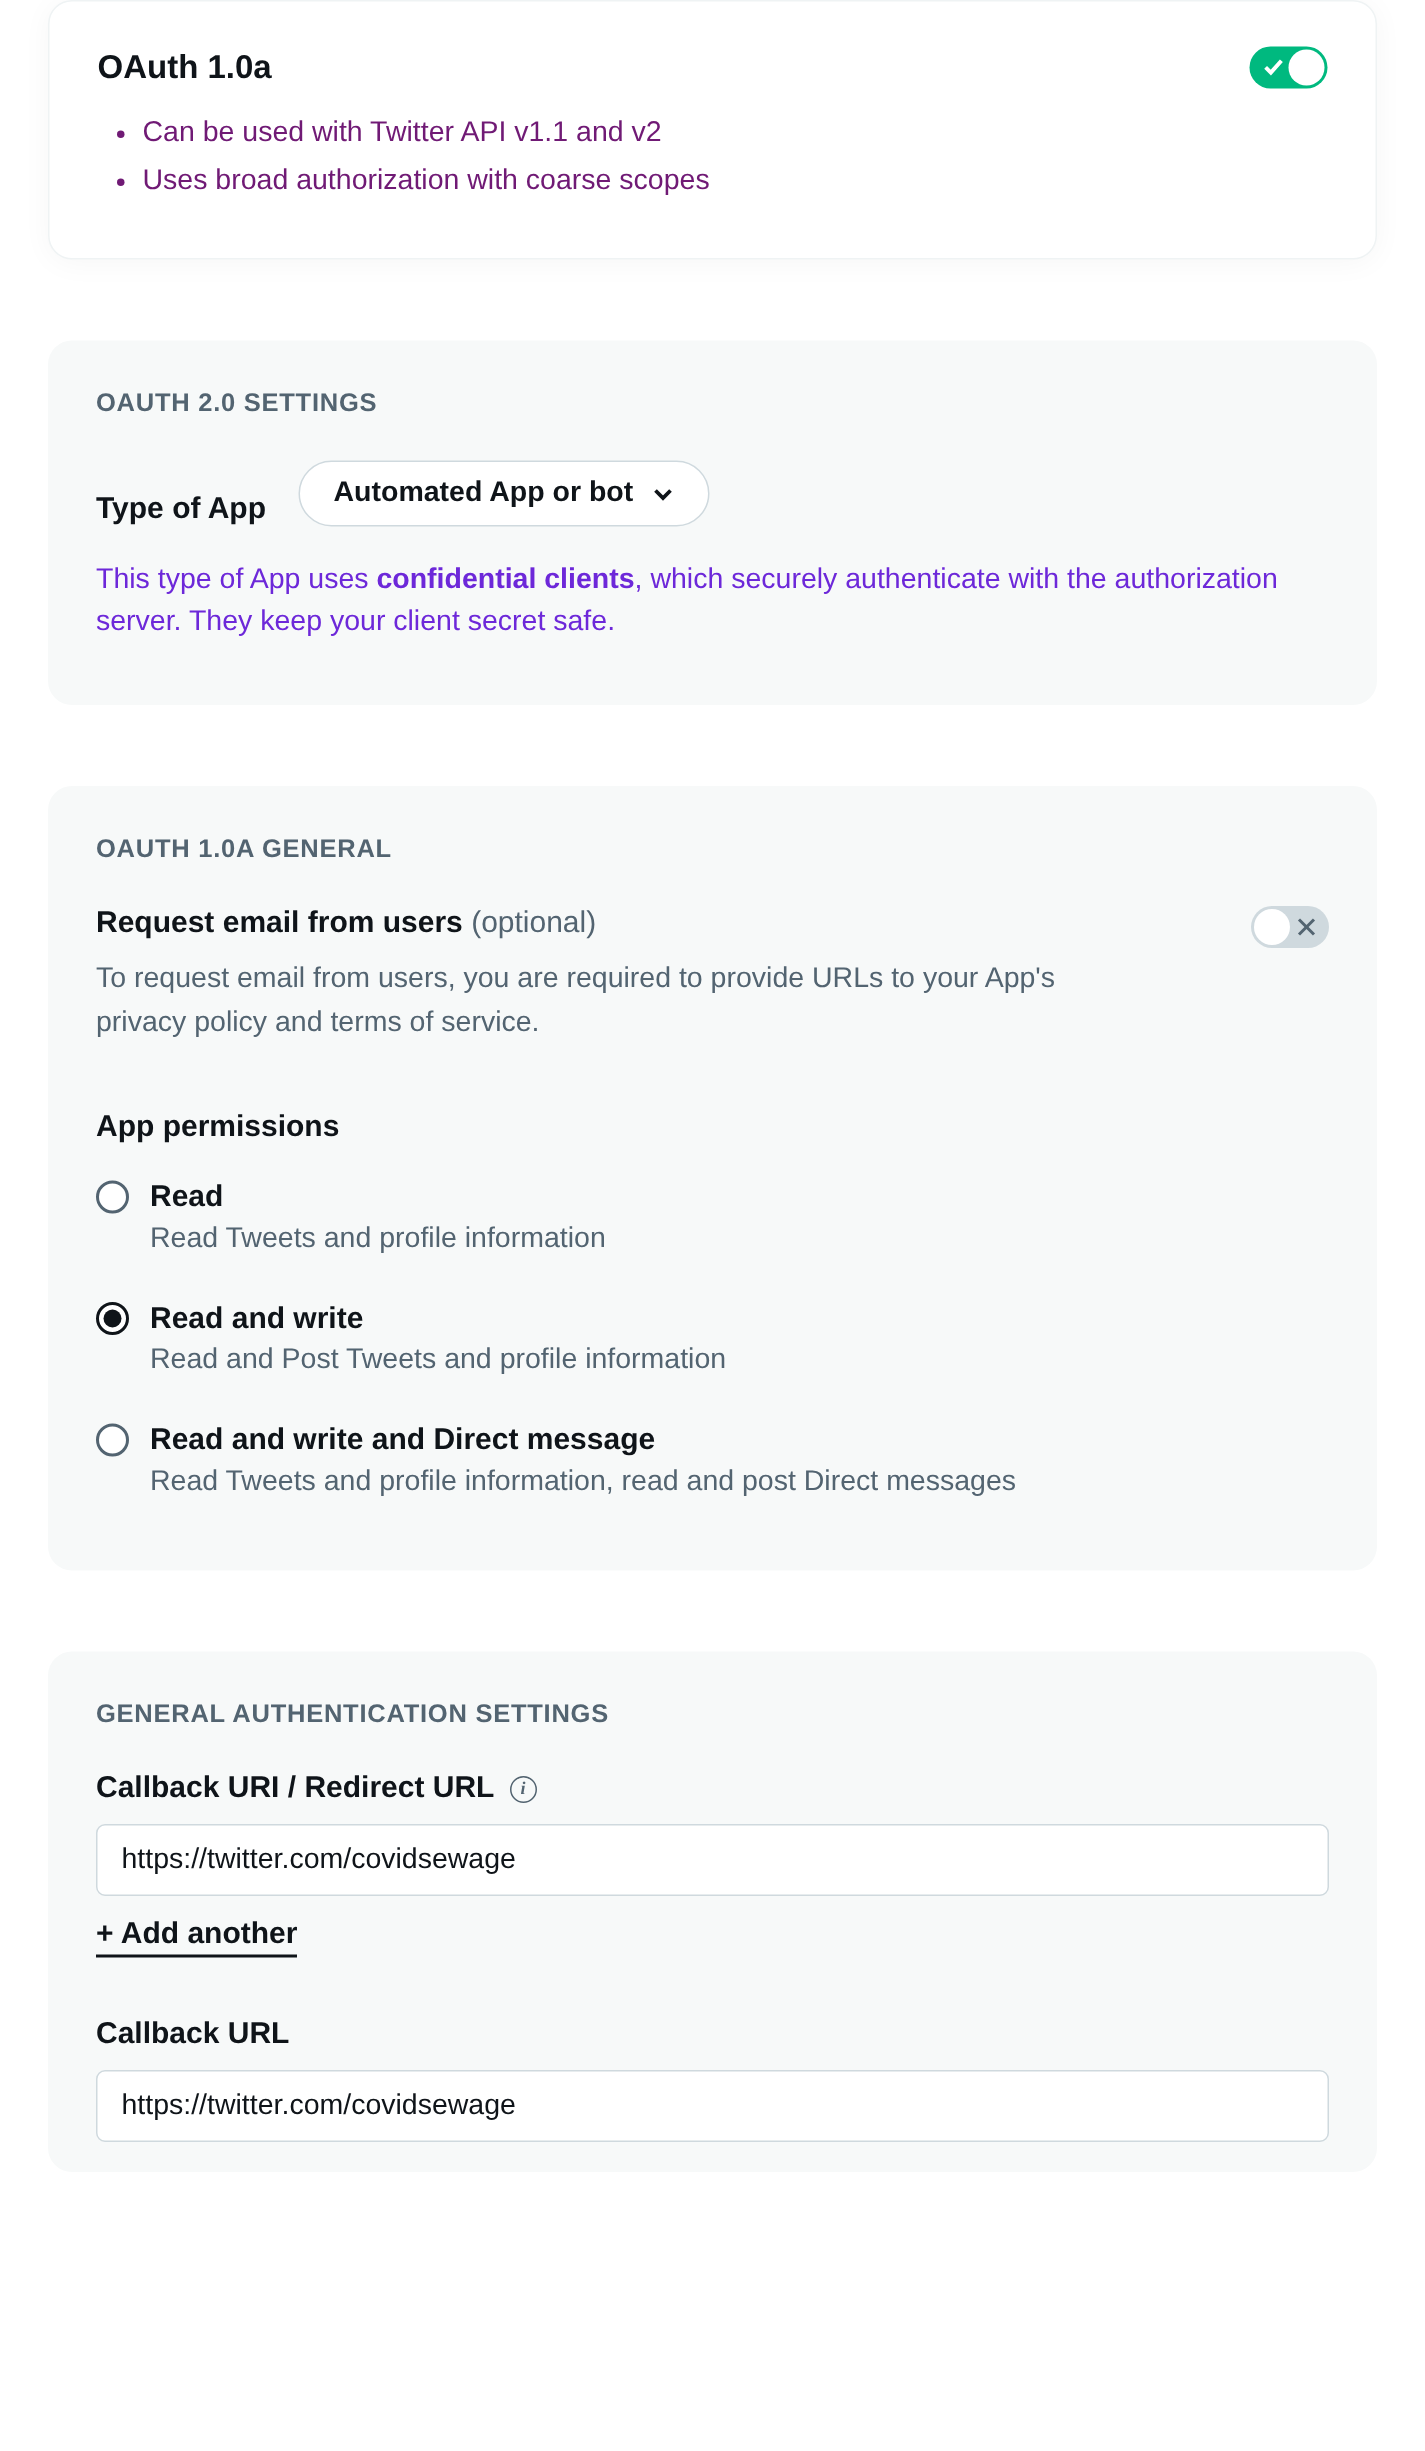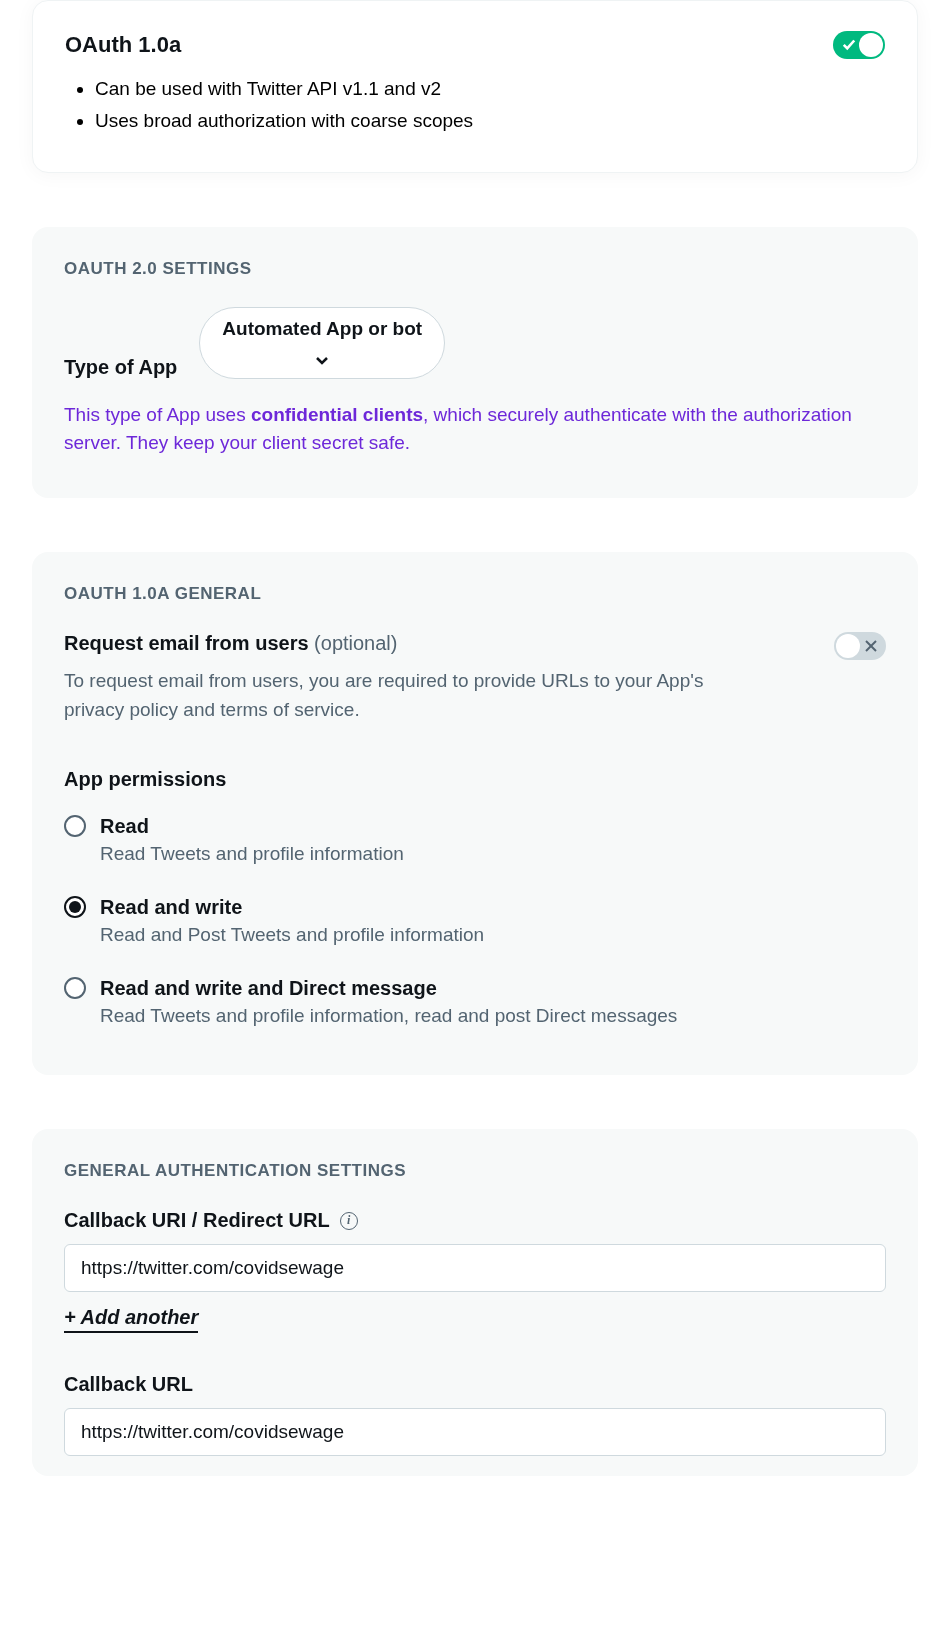--- a/index.html
+++ b/index.html
@@ -38,21 +38,21 @@
     font-size: 22px;
     font-weight: 800;
     color: #0f1419;
   }
   .bullets {
     list-style: disc;
     margin: 14px 0 0 30px;
   }
   .bullets li {
     font-size: 19px;
-    color: #000000;
+    color: #701a75;
     line-height: 1.7;
   }
   
   .toggle-on {
     width: 52px; height: 28px; border-radius: 999px;
     background: #00b97f;
     position: relative; cursor: pointer;
     flex-shrink: 0;
   }
   .toggle-on::after {
@@ -80,21 +80,20 @@
     width: 14px; height: 14px;
     stroke: #536471; stroke-width: 2; fill: none;
   }
   .type-row { display: flex; align-items: flex-end; gap: 22px; margin-bottom: 22px;}
   .type-label { font-size: 20px; font-weight: 800; }
   .select-btn {
     display: inline-flex; align-items: center; gap: 12px;
     background: #fff; border: 1px solid #cfd9de; border-radius: 999px;
     padding: 10px 22px; font-size: 19px; font-weight: 800; cursor: pointer;
     color: #0f1419;
-    flex-direction: column;
   }
   .select-btn svg { width: 16px; height: 16px; stroke: #0f1419; stroke-width: 2.5; fill: none; }
   .desc { font-size: 19px; color: #6d28d9; line-height: 1.5; }
   .desc b { font-weight: 800; }
   .req-row { display:flex; justify-content:space-between; align-items:flex-start; margin-bottom:6px;}
   .req-title { font-size: 20px; font-weight: 800; }
   .req-title .opt { font-weight: 400; color:#536471; }
   .req-desc { font-size: 19px; color:#536471; line-height:1.55; max-width: 640px; margin-top:4px; margin-bottom: 44px;}
   .perm-title { font-size: 20px; font-weight:800; margin-bottom: 22px;}
   .radio-row { display:flex; gap:14px; margin-bottom:26px; cursor:pointer; align-items:flex-start;}
@@ -113,21 +112,21 @@
   .radio-sub { font-size:19px; color:#536471; line-height:1.45;}
   .field-label-row { display:flex; align-items:center; gap:10px; margin-bottom:12px;}
   .field-label { font-size:20px; font-weight:800; }
   .info-icon { width:18px; height:18px; border:1.5px solid #536471; border-radius:50%; display:flex; align-items:center; justify-content:center; font-size:12px; color:#536471; font-family: Georgia, serif; font-style: italic; font-weight: 700; cursor:pointer;}
   .text-input {
     width:100%; background:#fff; border:1px solid #cfd9de; border-radius:6px;
     padding:12px 16px; font-size:19px; color:#0f1419; font-family: inherit;
   }
   .add-link {
     display:inline-block; margin-top:14px; font-size:20px; font-weight:800;
-    color:#0f1419; border-bottom: 2px solid #0f1419; padding-bottom:2px; cursor:pointer;font-style:italic;
+    color:#0f1419; border-bottom: 2px solid #0f1419; padding-bottom:2px; cursor:pointer;
   }
   .field-group { margin-bottom: 40px; }
 </style>
 </head>
 <body>
 
 <div class="container">
 
   <div class="card card-white">
     <div class="row">

